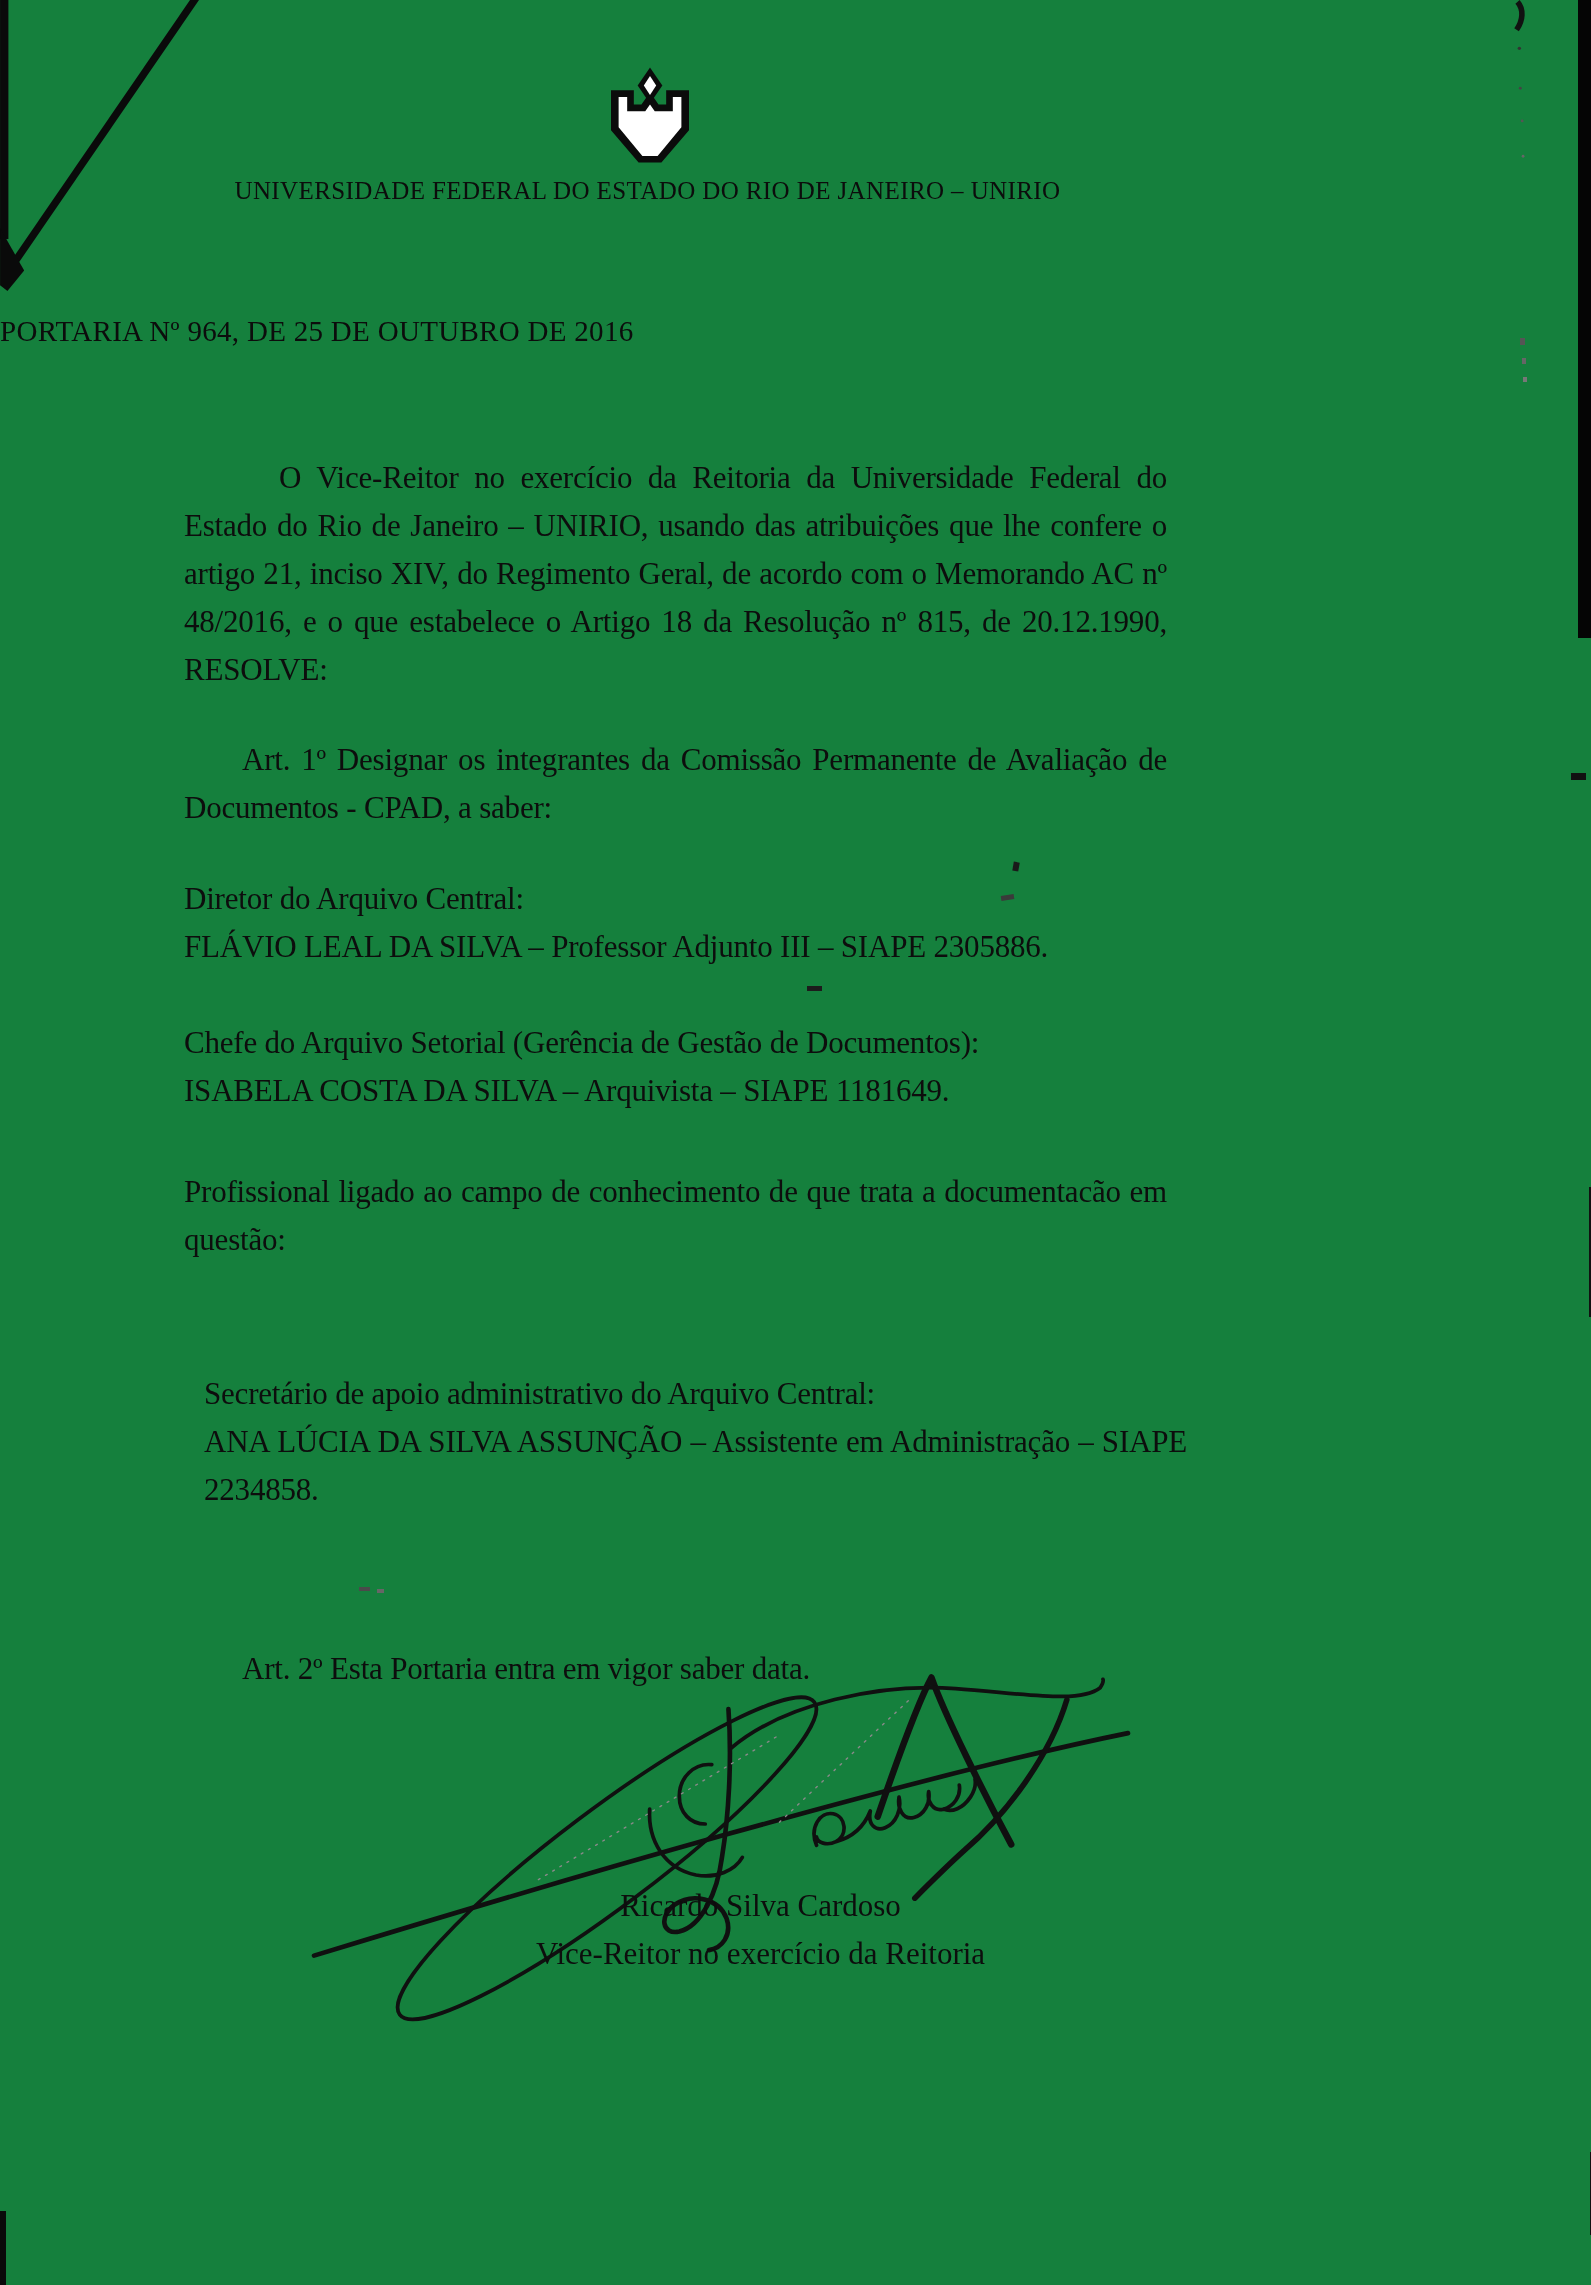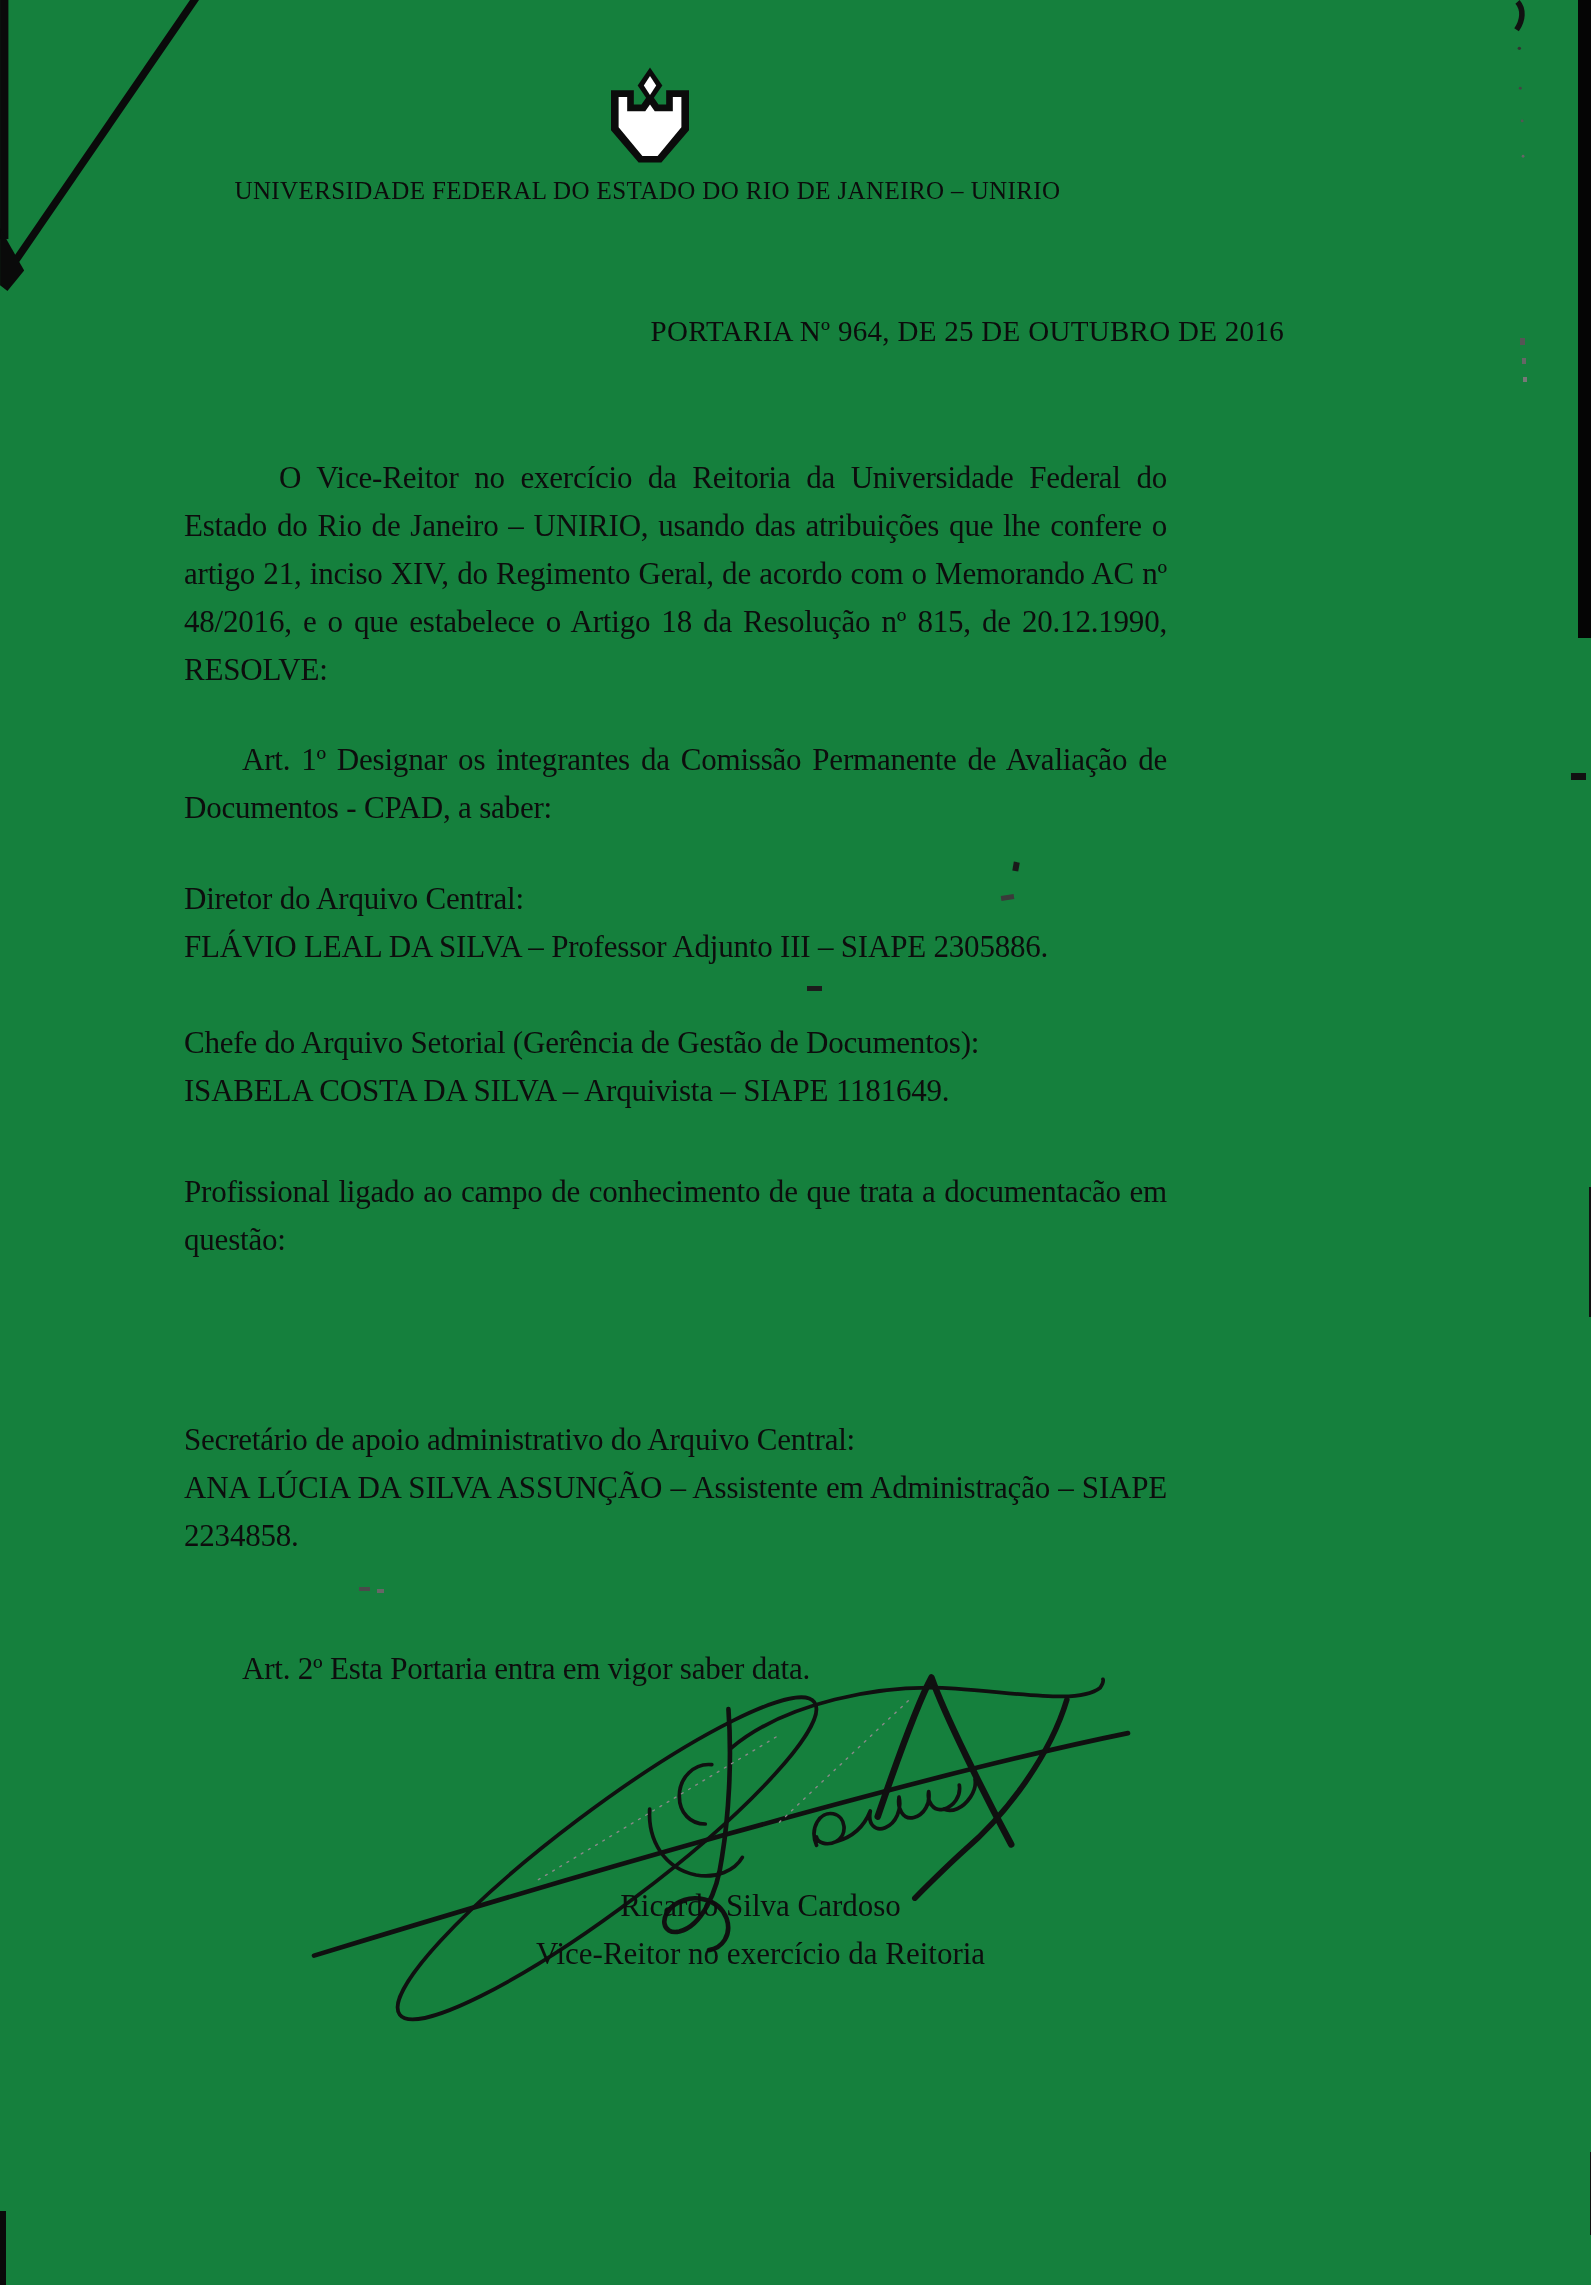--- a/index.html
+++ b/index.html
@@ -22,21 +22,21 @@
   }
   .indent-big{text-indent:95px;}
   .indent-art{text-indent:58px;}
   .header-line{
     position:absolute;top:174px;left:0;width:1295px;
     font-size:25px;line-height:33px;text-align:center;
     letter-spacing:0.4px;color:#0c0c0c;
   }
   .portaria-title{
     position:absolute;top:313px;left:0;width:1284px;
-    font-size:29px;line-height:37px;text-align:right;
+    font-size:29px;line-height:37px;text-align:left;
     letter-spacing:0.3px;color:#0c0c0c;
   }
   .sig-names{
     position:absolute;top:1854px;left:436px;width:649px;
     font-size:31px;line-height:48px;text-align:center;color:#0d0d0d;margin-top:28px;
   }
   .speck{position:absolute;background:#222;}
   .artifact{position:absolute;}
   svg{display:block;}
 </style>
@@ -67,21 +67,21 @@
 
   <div class="textblock" style="top:1019px;">
     <div>Chefe do Arquivo Setorial (Gerência de Gestão de Documentos):</div>
     <div>ISABELA COSTA DA SILVA – Arquivista – SIAPE 1181649.</div>
   </div>
 
   <div class="textblock" style="top:1168px;">
     <div>Profissional ligado ao campo de conhecimento de que trata a documentacão em questão:</div>
   </div>
 
-  <div class="textblock" style="top:1416px;">
+  <div class="textblock" style="top:1370px;margin-left:20px;">
     <div>Secretário de apoio administrativo do Arquivo Central:</div>
     <div>ANA LÚCIA DA SILVA ASSUNÇÃO – Assistente em Administração – SIAPE 2234858.</div>
   </div>
 
   <div class="textblock indent-art" style="top:1645px;">Art. 2º Esta Portaria entra em vigor saber data.</div>
 
   <svg class="abs" style="left:260px;top:1646px;" width="872" height="445" viewBox="0 0 940 480" fill="none" stroke="#101010" stroke-linecap="round" stroke-linejoin="round">
     <ellipse cx="374" cy="229" rx="280" ry="52" transform="rotate(-37 374 229)" stroke-width="4"></ellipse>
     <path d="M58,334 C300,260 700,142 936,94" stroke-width="5"></path>
     <path d="M505,68 C509,125 505,185 498,228 C493,266 476,302 452,308 C433,312 430,291 447,279 C466,266 495,272 503,294 C509,312 498,326 484,328" stroke-width="5"></path>

